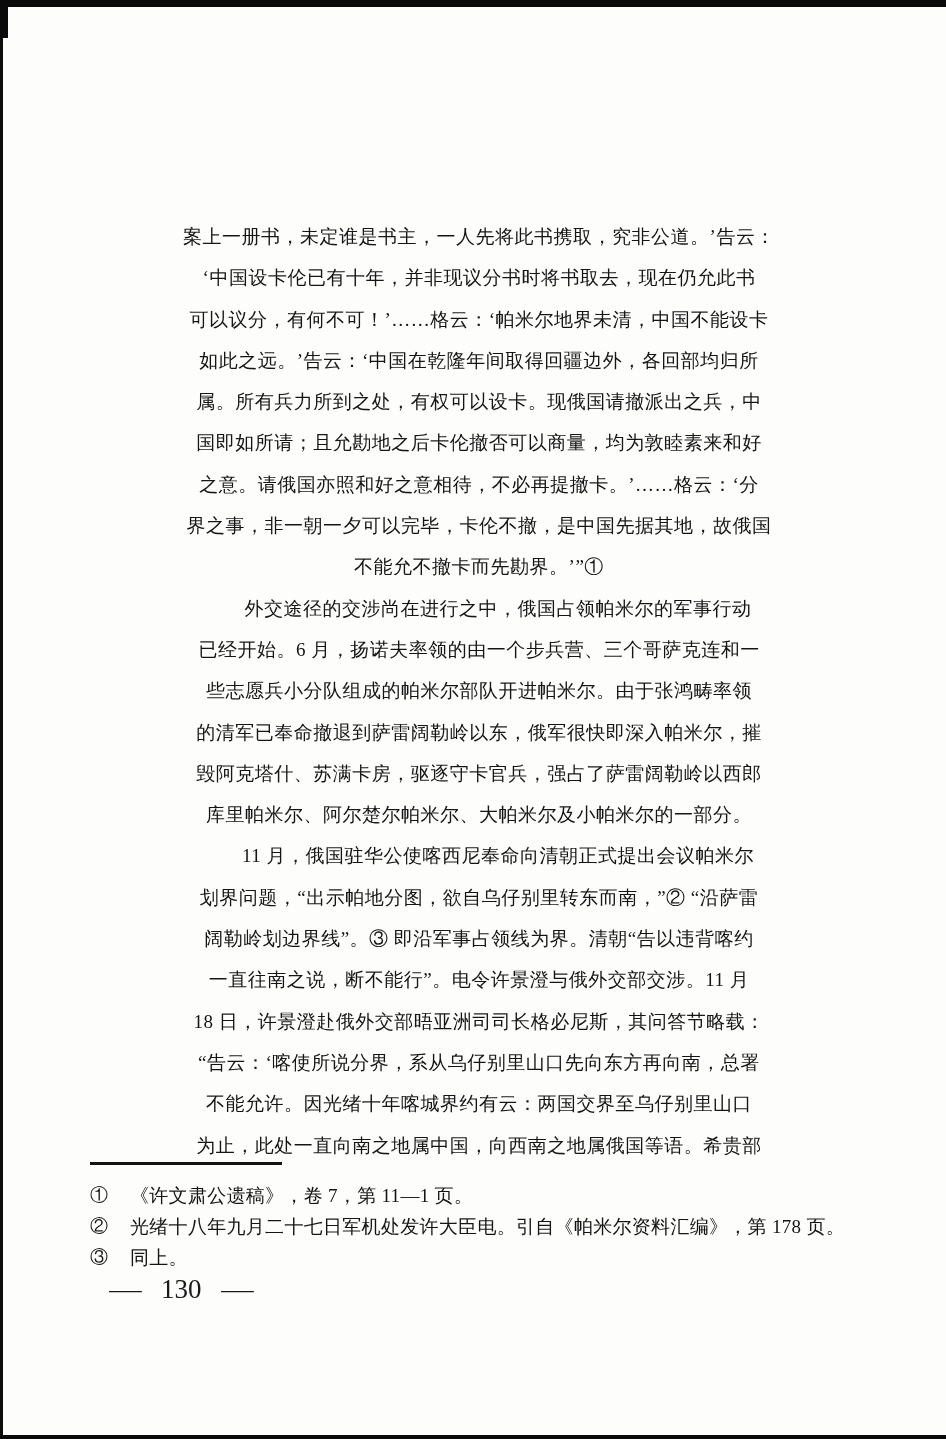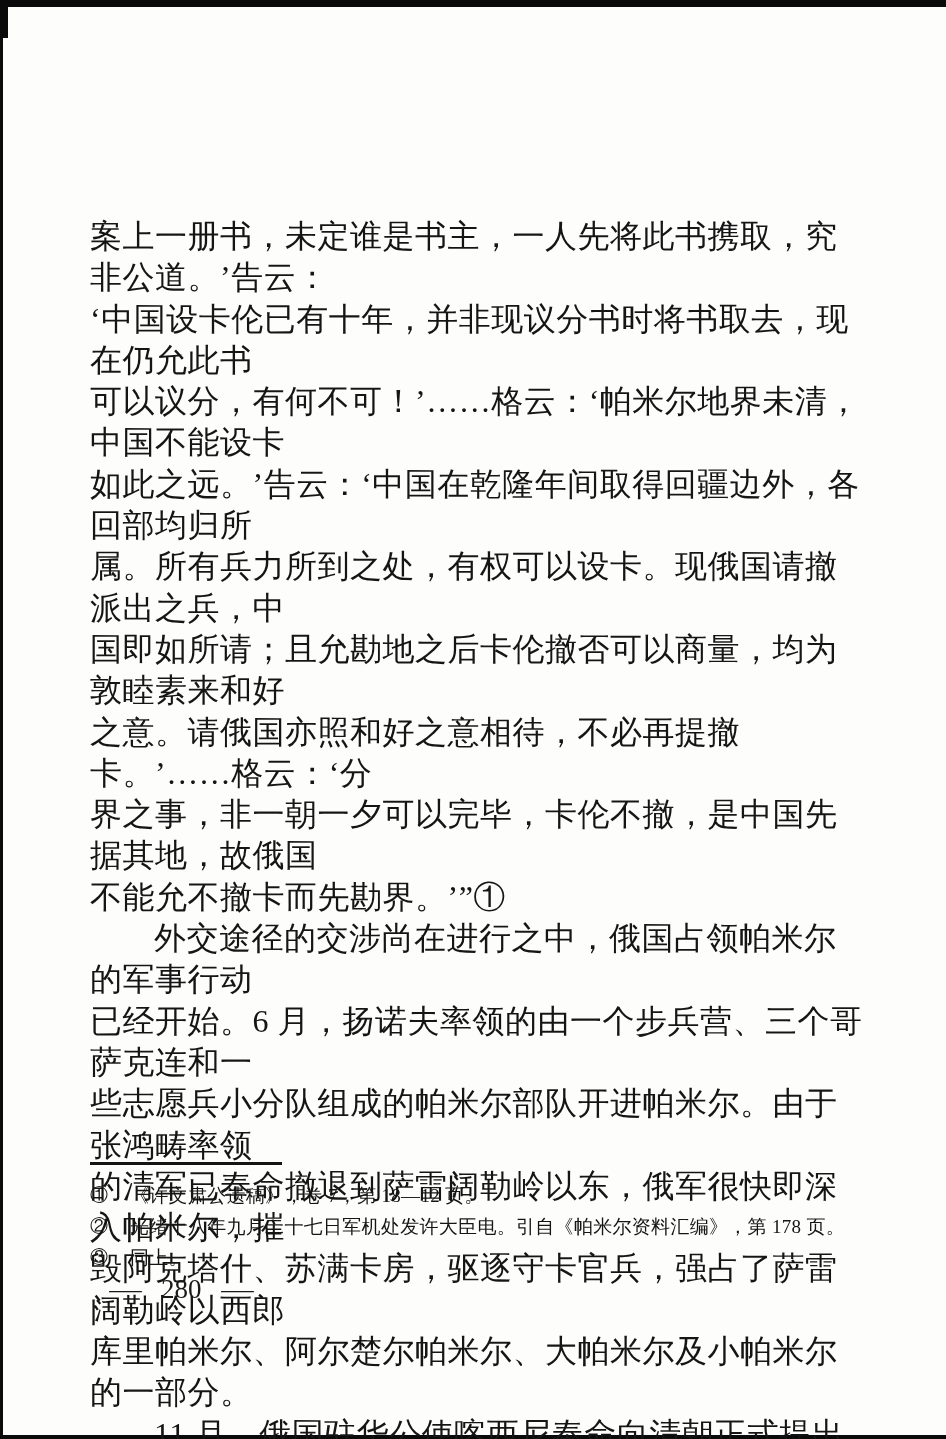--- a/index.html
+++ b/index.html
@@ -43,25 +43,25 @@
   }
   
   .text-block {
     position: absolute;
     left: 90px;
     top: 216px;
     width: 778px;
   }
   .para {
     margin: 0;
-    font-size: 32px;
+    font-size: 19px;
     line-height: 41.3px;
     letter-spacing: 0.5px;
     white-space: pre-line;
-    text-align: left;
+    text-align: center;
   }
   .para.indented {
     text-indent: 2em;
   }
   
   .footnote-rule {
     position: absolute;
     left: 90px;
     top: 1162px;
     width: 192px;
@@ -140,31 +140,31 @@
 “告云：‘喀使所说分界，系从乌仔别里山口先向东方再向南，总署
 不能允许。因光绪十年喀城界约有云：两国交界至乌仔别里山口
 为止，此处一直向南之地属中国，向西南之地属俄国等语。希贵部</p>
   </main>
 
   <div class="footnote-rule"></div>
 
   <section class="footnotes">
     <div class="footnote">
       <span class="fn-marker">①</span>
-      <span class="fn-text">《许文肃公遗稿》，卷 7，第 18—12 页。</span>
+      <span class="fn-text">《许文肃公遗稿》，卷 7，第 11—1 页。</span>
     </div>
     <div class="footnote">
       <span class="fn-marker">②</span>
       <span class="fn-text">光绪十八年九月二十七日军机处发许大臣电。引自《帕米尔资料汇编》，第 178 页。</span>
     </div>
     <div class="footnote">
       <span class="fn-marker">③</span>
       <span class="fn-text">同上。</span>
     </div>
   </section>
 
   <div class="page-number">
     <span class="dash">—</span>
-    <span class="num">280</span>
+    <span class="num">130</span>
     <span class="dash">—</span>
   </div>
 
 </div>
 
 </body></html>

